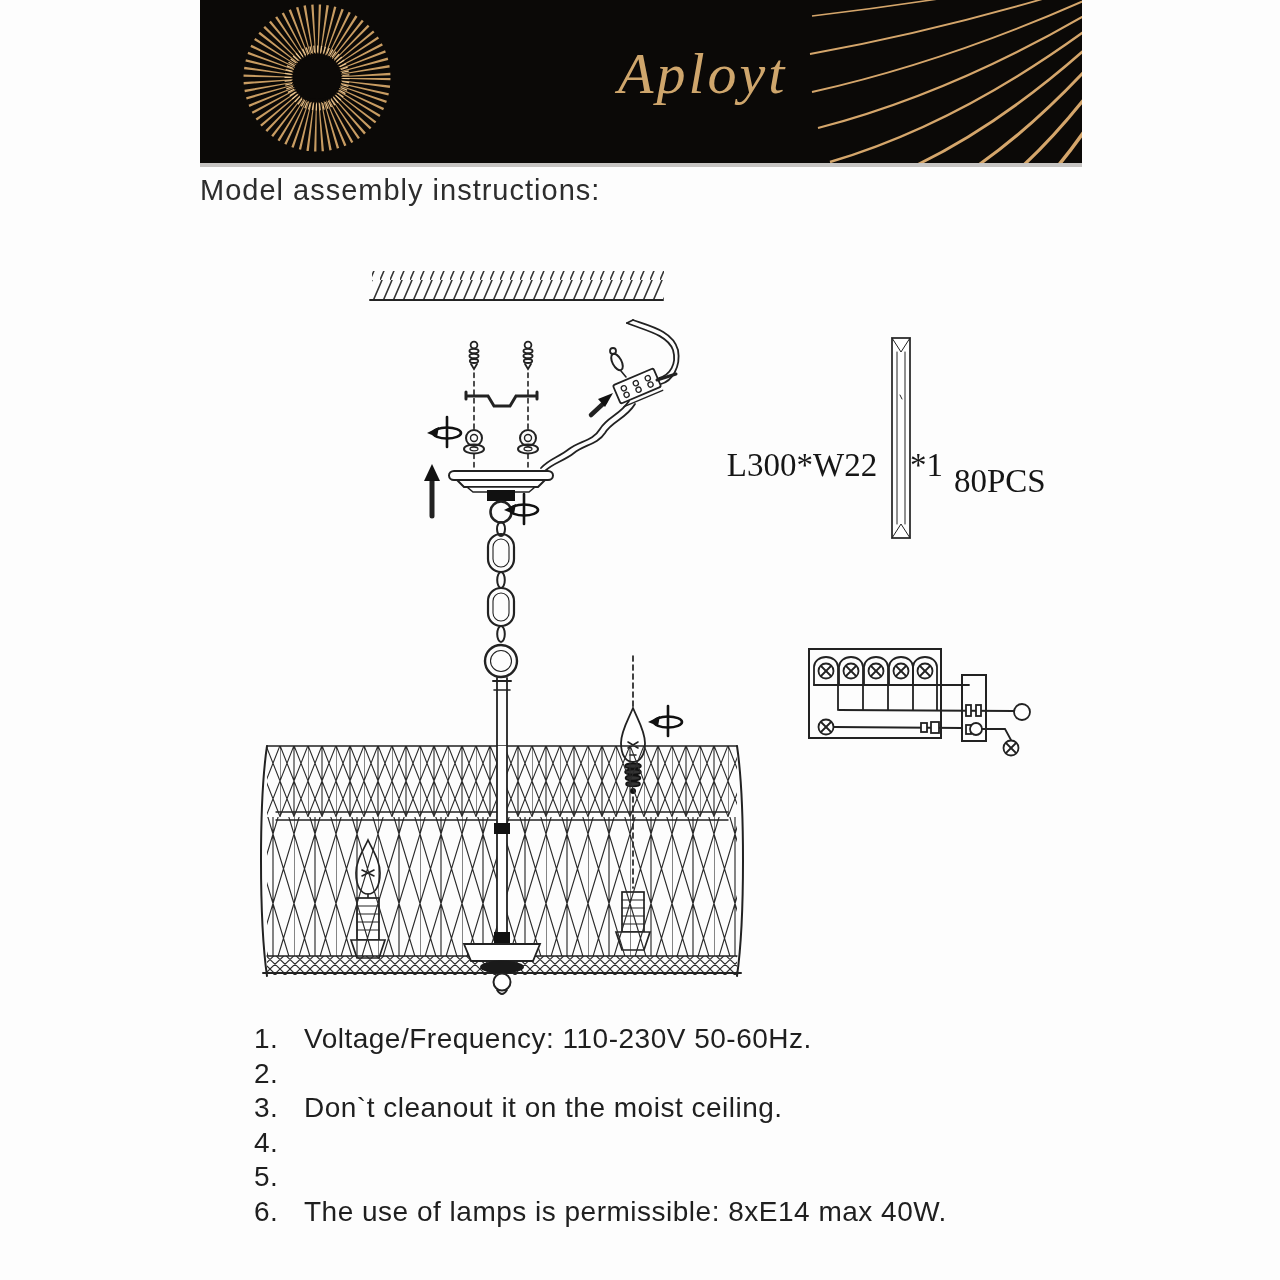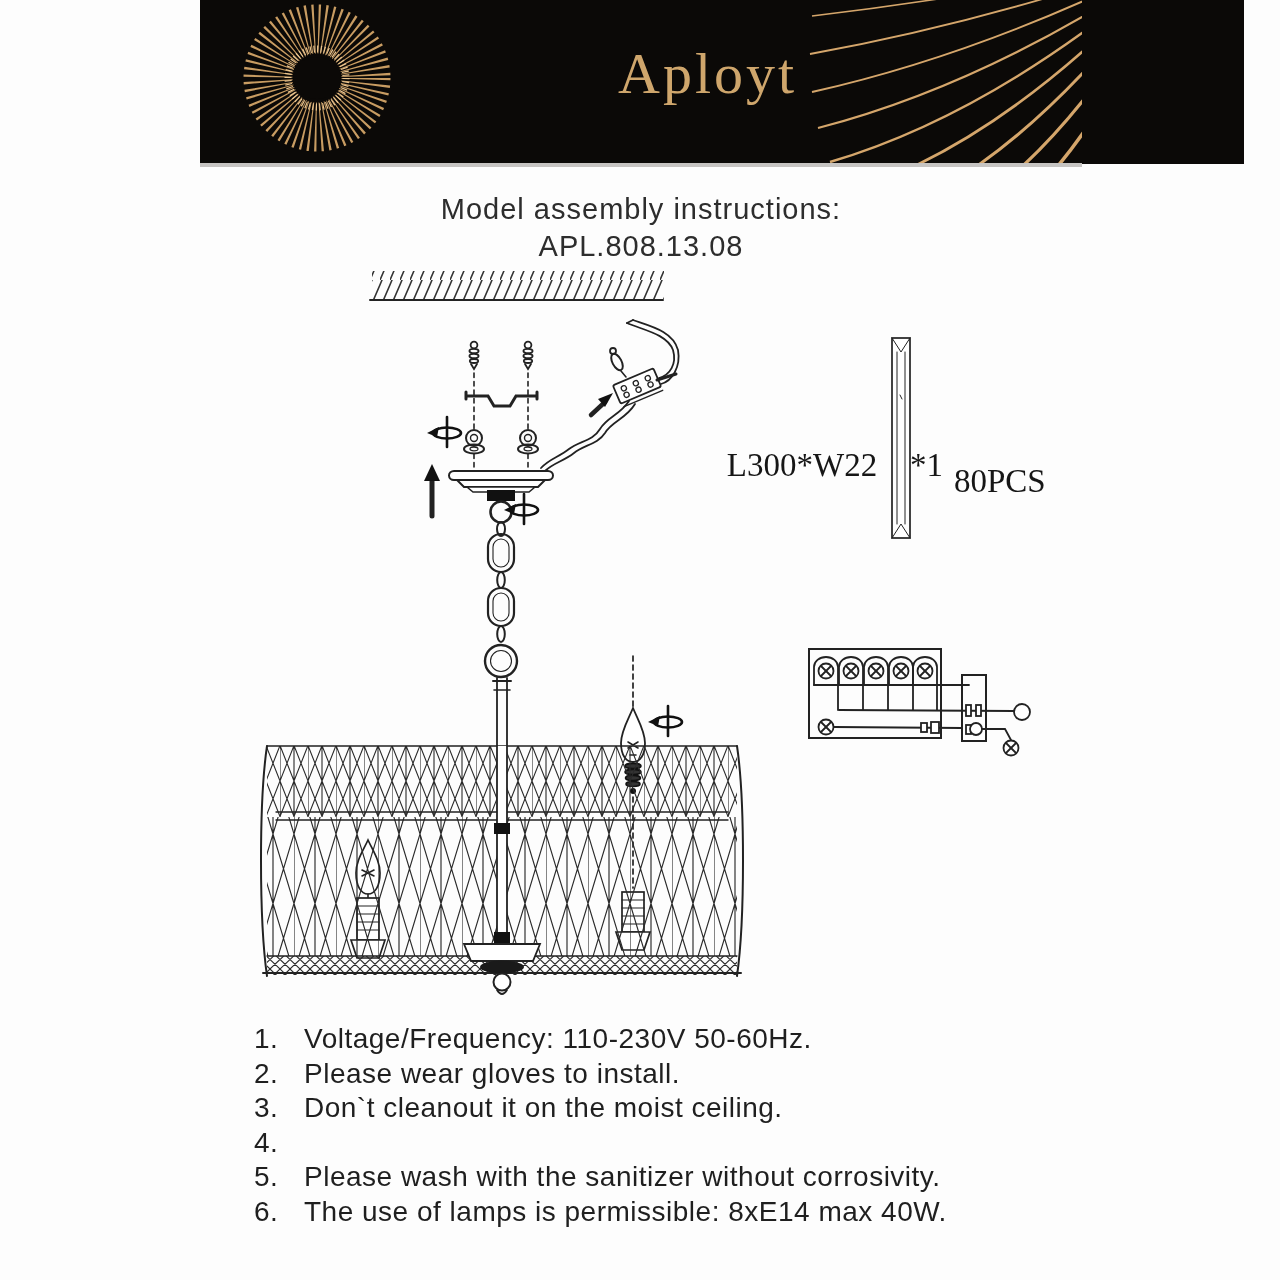--- a/index.html
+++ b/index.html
@@ -1,28 +1,28 @@
 <!DOCTYPE html>
 <html><head>
 <meta charset="utf-8">
 <style>
   html,body{margin:0;padding:0;}
   body{width:1280px;height:1280px;background:#fdfdfd;position:relative;
        font-family:"Liberation Sans",sans-serif;overflow:hidden;}
   .abs{position:absolute;}
 
   
-  #banner{left:200px;top:0;width:1044px;height:164px;background:#0b0907;overflow:hidden;}
+  #banner{left:200px;top:0;width:882px;height:164px;background:#0b0907;overflow:hidden;font-style:italic;}
   #banner-underline{left:200px;top:163px;width:882px;height:4px;background:#c6c4c2;}
   #brand-name{left:418px;top:40px;width:260px;color:#cfa66c;
       font-family:"Liberation Serif",serif;font-size:58px;font-weight:400;
       letter-spacing:3px;}
 
   
-  #title-block{left:200px;top:191px;width:882px;text-align:center;color:#2d2d2d;}
+  #title-block{left:200px;top:172px;width:882px;color:#2d2d2d;}
   #page-title{font-size:29px;letter-spacing:1px;line-height:37px;}
   #model-number{font-size:29px;letter-spacing:1px;line-height:37px;}
 
   
   .crystal-label{top:447px;font-family:"Liberation Serif",serif;font-size:33px;color:#161616;}
   #crystal-size{left:720px;width:164px;text-align:center;}
   #crystal-qty{left:910px;}
   #crystal-pcs{left:954px;margin-top:16px;}
 
   
@@ -60,21 +60,20 @@
       <path d="M980,-45 Q938,230 885,240" stroke-width="4.6"></path>
       <path d="M980,-45 Q952,215 905,225" stroke-width="5"></path>
     </g>
   </svg>
   <div class="abs" id="brand-name">Aployt</div>
 </div>
 <div class="abs" id="banner-underline"></div>
 
 <div class="abs" id="title-block">
   <div id="page-title">Model assembly instructions:</div>
-  <div id="model-number">APL.808.13.08</div>
 </div>
 
 <svg class="abs" style="left:240px;top:250px;" width="840" height="770" viewBox="240 250 840 770" fill="none" stroke="#222" stroke-width="1.6" stroke-linecap="round">
   <defs>
     <pattern id="hatchP" width="10" height="28" patternUnits="userSpaceOnUse">
       <path d="M0,28 L12,0 M-10,28 L2,0" stroke="#333" stroke-width="1.6"></path>
     </pattern>
     <pattern id="meshTop" width="28" height="71" patternUnits="userSpaceOnUse">
       <path d="M0,0 L28,71 M28,0 L0,71 M14,0 L28,35.5 L14,71 L0,35.5 Z M0,0 V71 M14,0 V71" stroke="#2a2a2a" stroke-width="1.1"></path>
     </pattern>
@@ -275,30 +274,28 @@
 <div class="abs crystal-label" id="crystal-qty">*1</div>
 <div class="abs crystal-label" id="crystal-pcs">80PCS</div>
 
 <div class="abs" id="instructions">
   <div class="inst-row">
     <span class="inst-num">1.</span>
     <span>Voltage/Frequency: 110-230V 50-60Hz.</span>
   </div>
   <div class="inst-row">
     <span class="inst-num">2.</span>
-    <span>Please wear gloves to install.</span>
   </div>
   <div class="inst-row">
     <span class="inst-num">3.</span>
     <span>Don`t cleanout it on the moist ceiling.</span>
   </div>
   <div class="inst-row">
     <span class="inst-num">4.</span>
   </div>
   <div class="inst-row">
     <span class="inst-num">5.</span>
-    <span>Please wash with the sanitizer without corrosivity.</span>
   </div>
   <div class="inst-row">
     <span class="inst-num">6.</span>
     <span>The use of lamps is permissible: 8xE14 max 40W.</span>
   </div>
 </div>
 
 </body></html>

